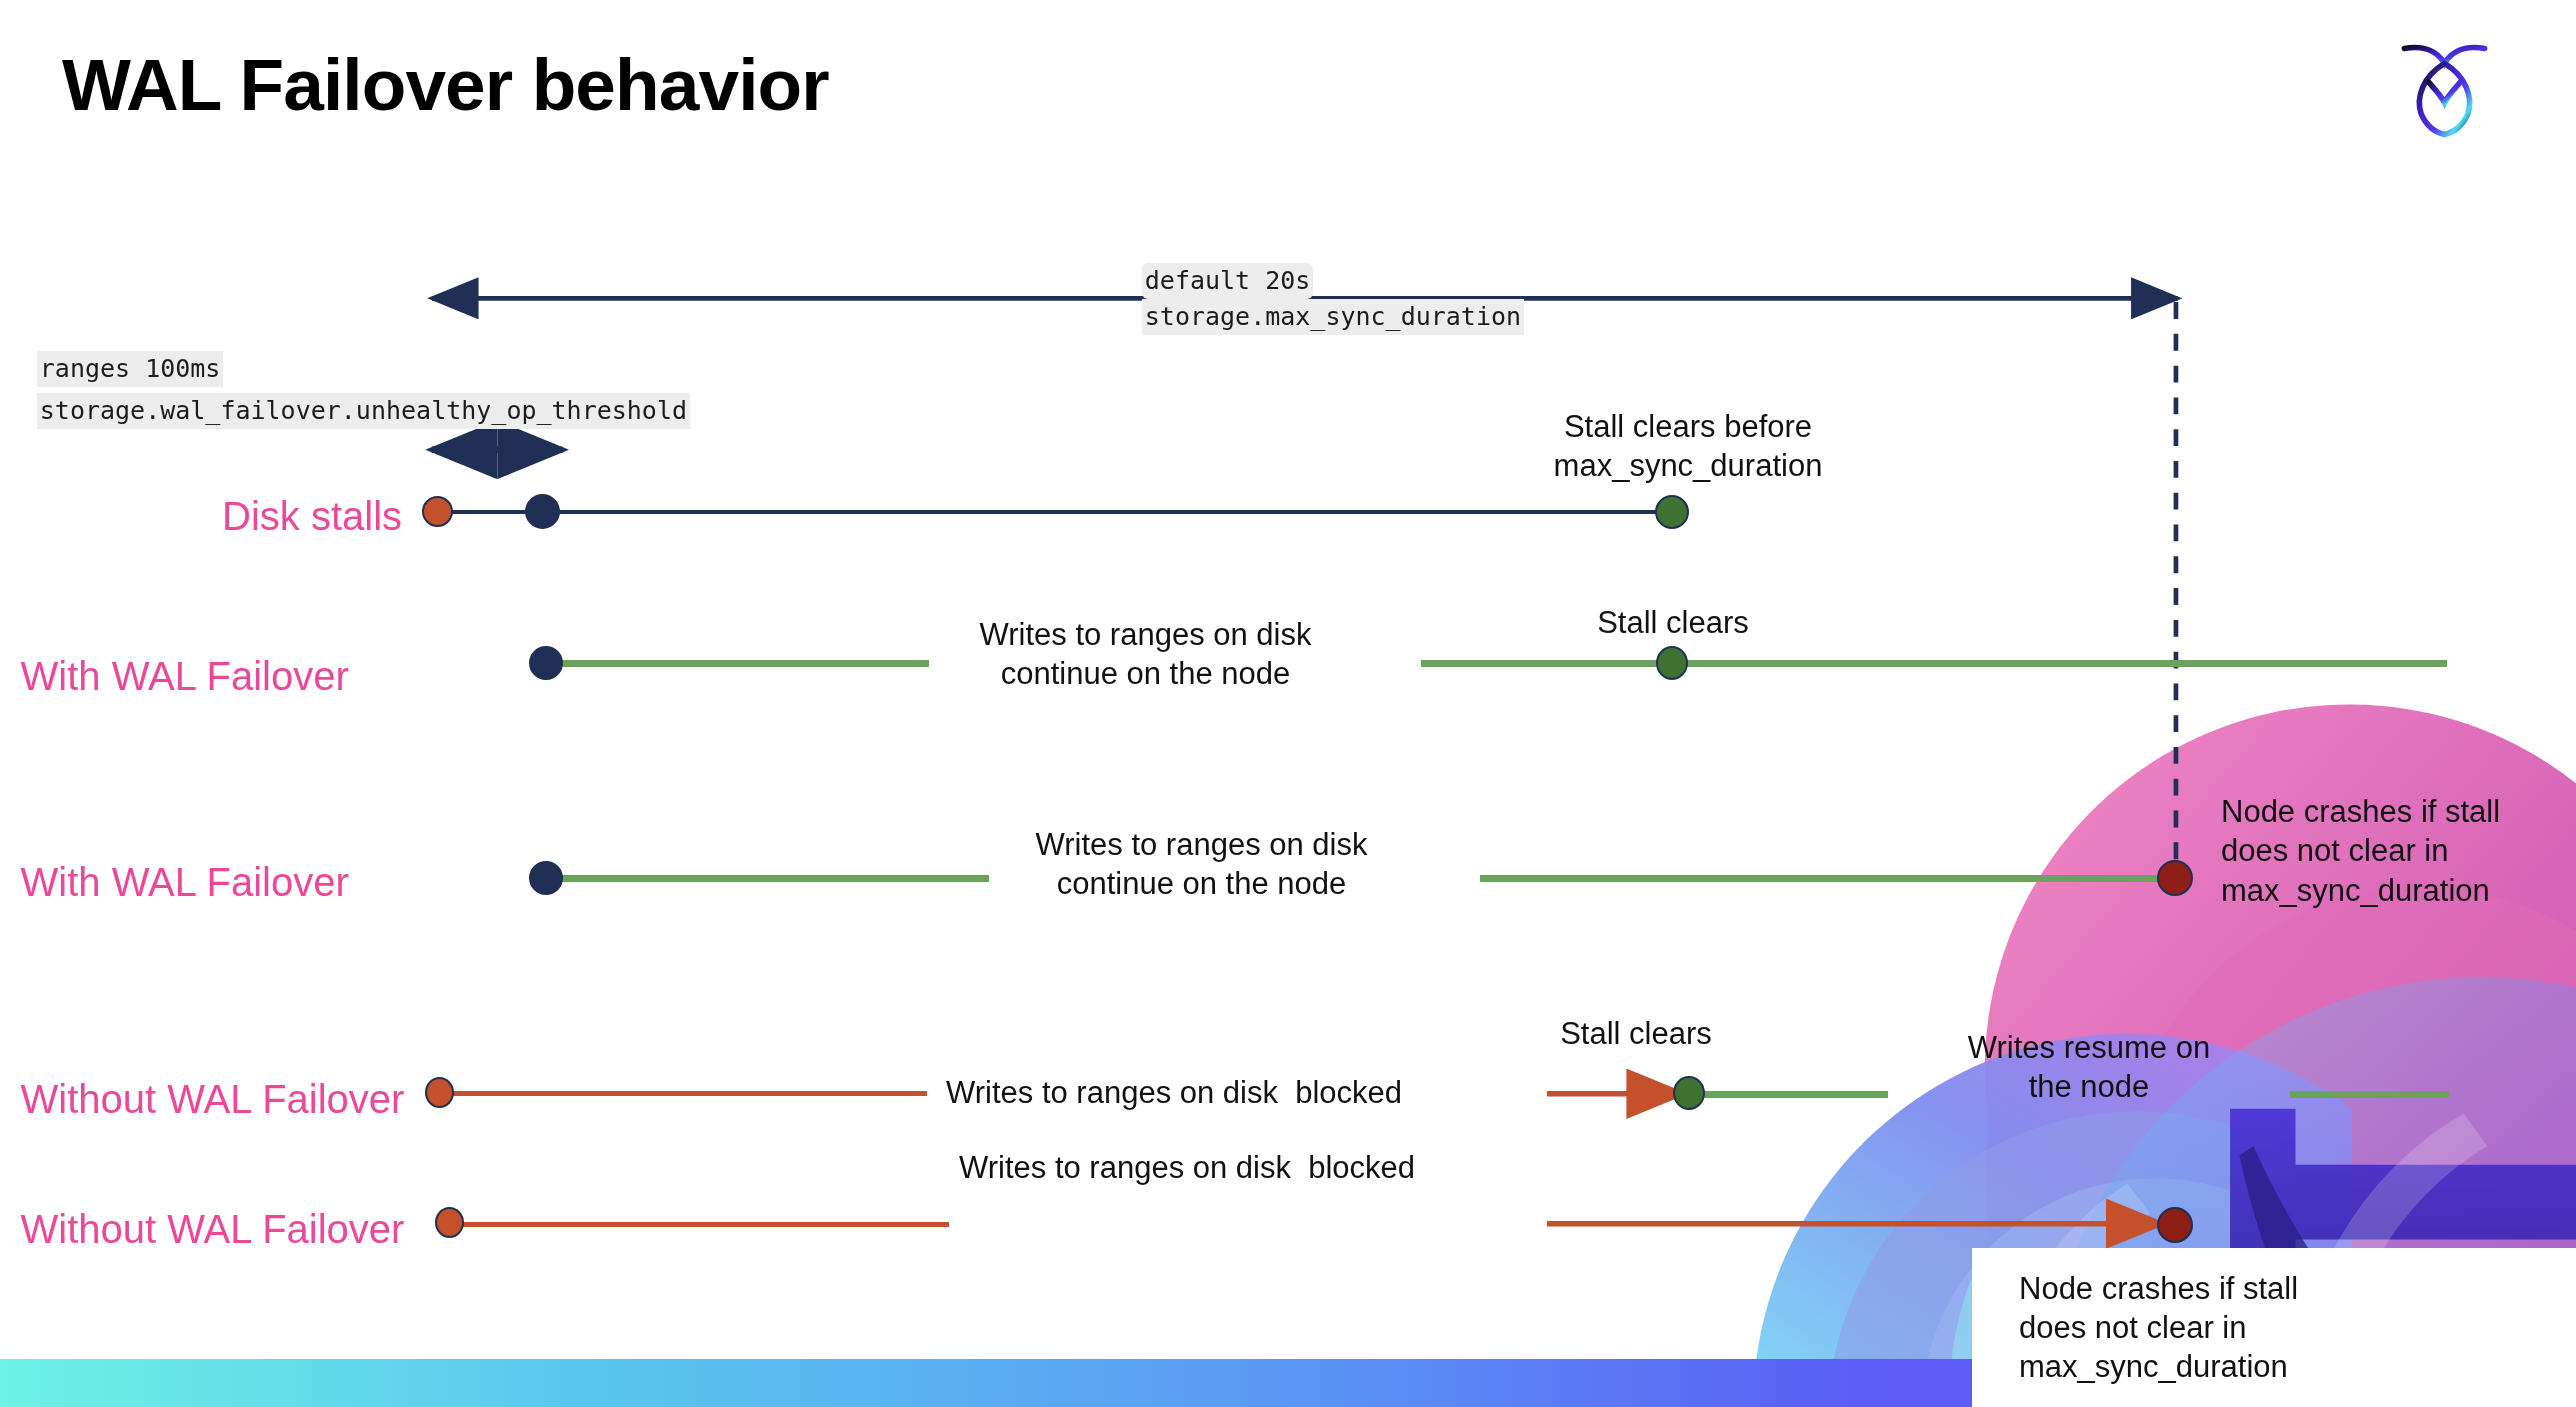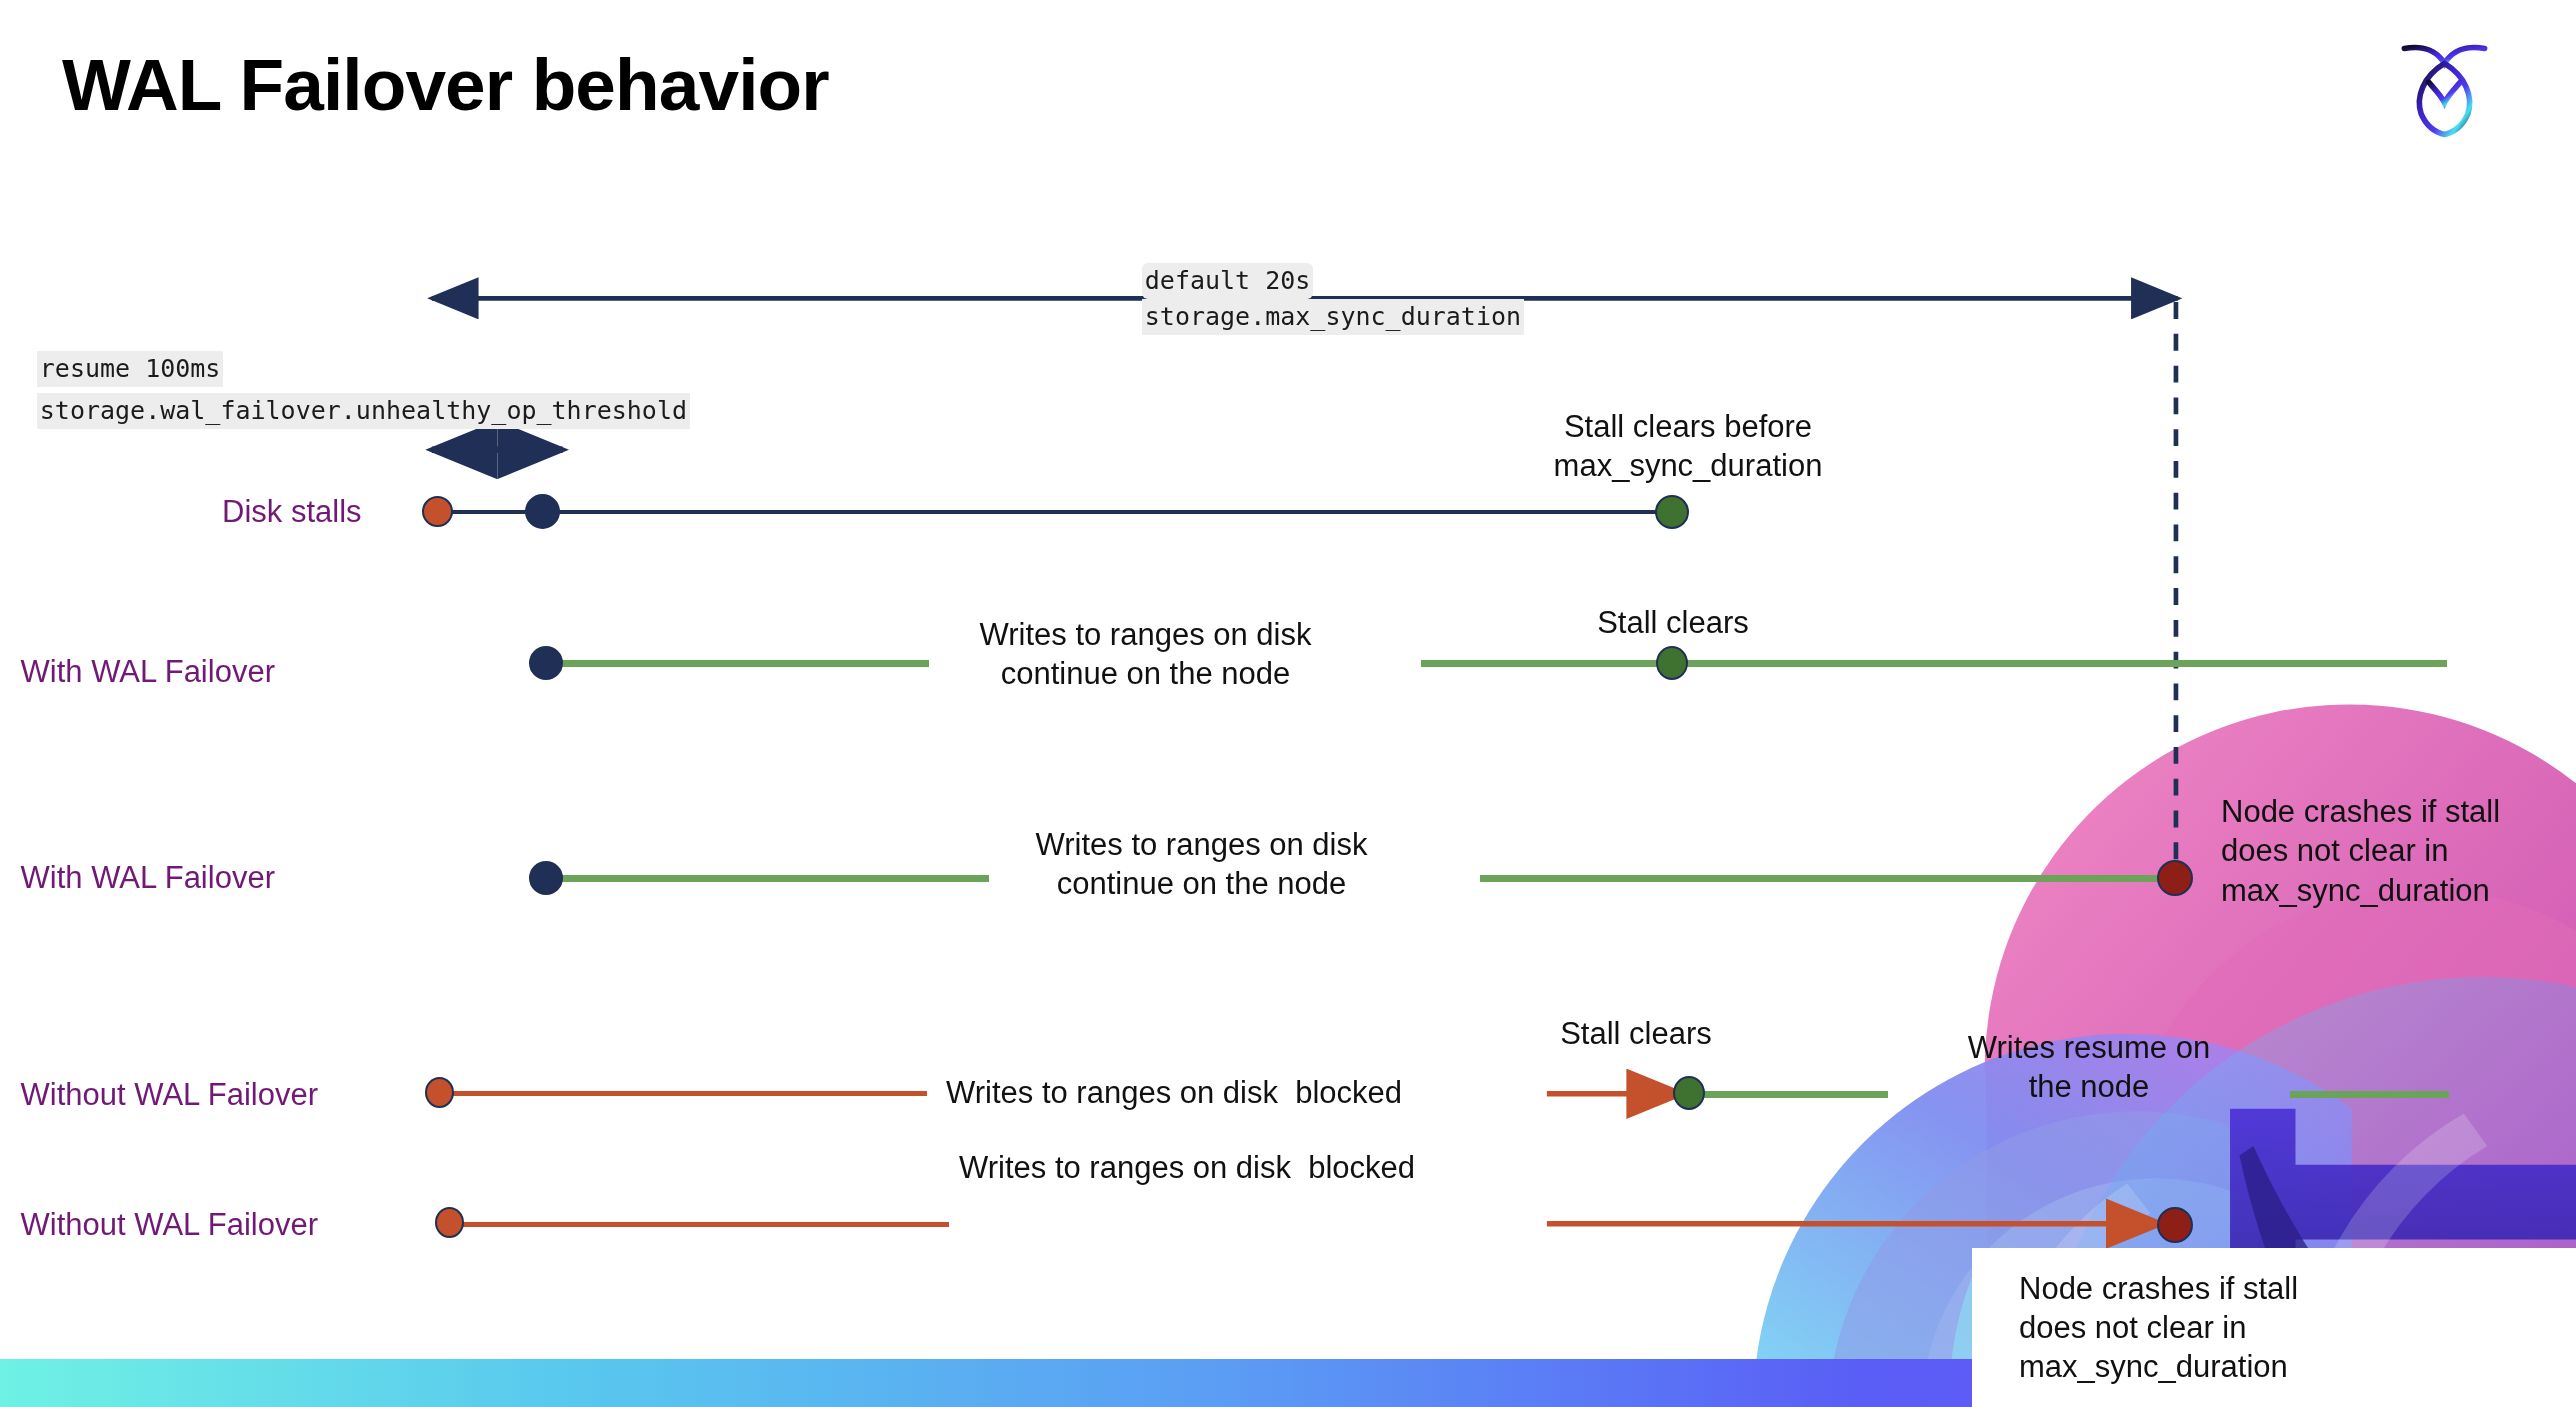--- a/index.html
+++ b/index.html
@@ -42,21 +42,21 @@
 
   
   .lbl{
     position:absolute;color:#111;white-space:pre;
     font-size:31px;line-height:1.27;
   }
   .lbl.c{text-align:center;}
   .lbl.l{text-align:left;}
 
   .rowlabel{
-    position:absolute;color:#701a75;font-size:31px;white-space:nowrap;text-align:center;
+    position:absolute;color:#ec4899;font-size:40px;white-space:nowrap;text-align:center;
   }
 
   
   .line{position:absolute;height:4.7px;border-radius:0;}
   .line.navy{background:#1f2f55;height:3.7px;}
   .line.green{background:#6aa359;height:6.5px;}
   .line.red{background:#c4512c;height:4.7px;}
 
   
   .dot{position:absolute;border-radius:50%;border:2.8px solid #1f2f55;box-sizing:border-box;}
@@ -169,21 +169,21 @@
     <line x1="2328" y1="323" x2="2328" y2="930" stroke="#1f2f55" stroke-width="5" stroke-dasharray="18 16"></line>
 
     <line x1="1655" y1="1170" x2="1800" y2="1170" stroke="#c4512c" stroke-width="6" marker-end="url(#ah-red)"></line>
 
     <line x1="1655" y1="1309" x2="2313" y2="1309" stroke="#c4512c" stroke-width="6" marker-end="url(#ah-red)"></line>
   </svg>
 
   <div class="code" style="left:1142px;top:263px;border-radius:6px;">default 20s</div>
   <div class="code" style="left:1142px;top:299px;">storage.max_sync_duration</div>
 
-  <div class="code" style="left:37px;top:351px;">resume 100ms</div>
+  <div class="code" style="left:37px;top:351px;">ranges 100ms</div>
   <div class="code" style="left:37px;top:393px;">storage.wal_failover.unhealthy_op_threshold</div>
 
   <div class="rowlabel" style="left:222px;top:494px;">Disk stalls</div>
 
   <div class="line navy" style="left:437px;top:510px;width:1248px;"></div>
   <div class="dot orange" style="left:422px;top:496px;width:31px;height:31px;"></div>
   <div class="dot navy" style="left:525px;top:494px;width:35px;height:35px;"></div>
   <div class="dot green" style="left:1655px;top:495px;width:34px;height:34px;"></div>
 
   <div class="lbl c" style="left:1520px;top:407px;width:336px;text-align:center;">Stall clears before

